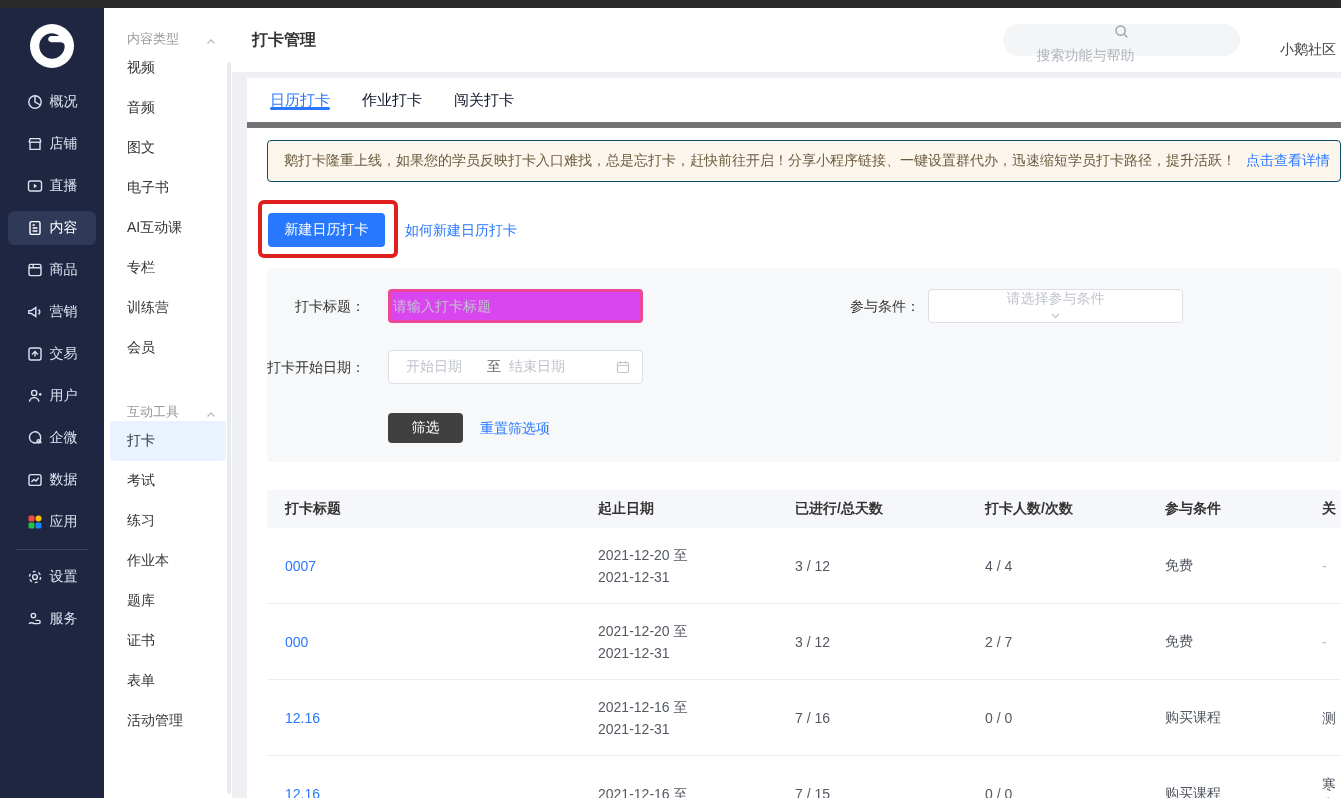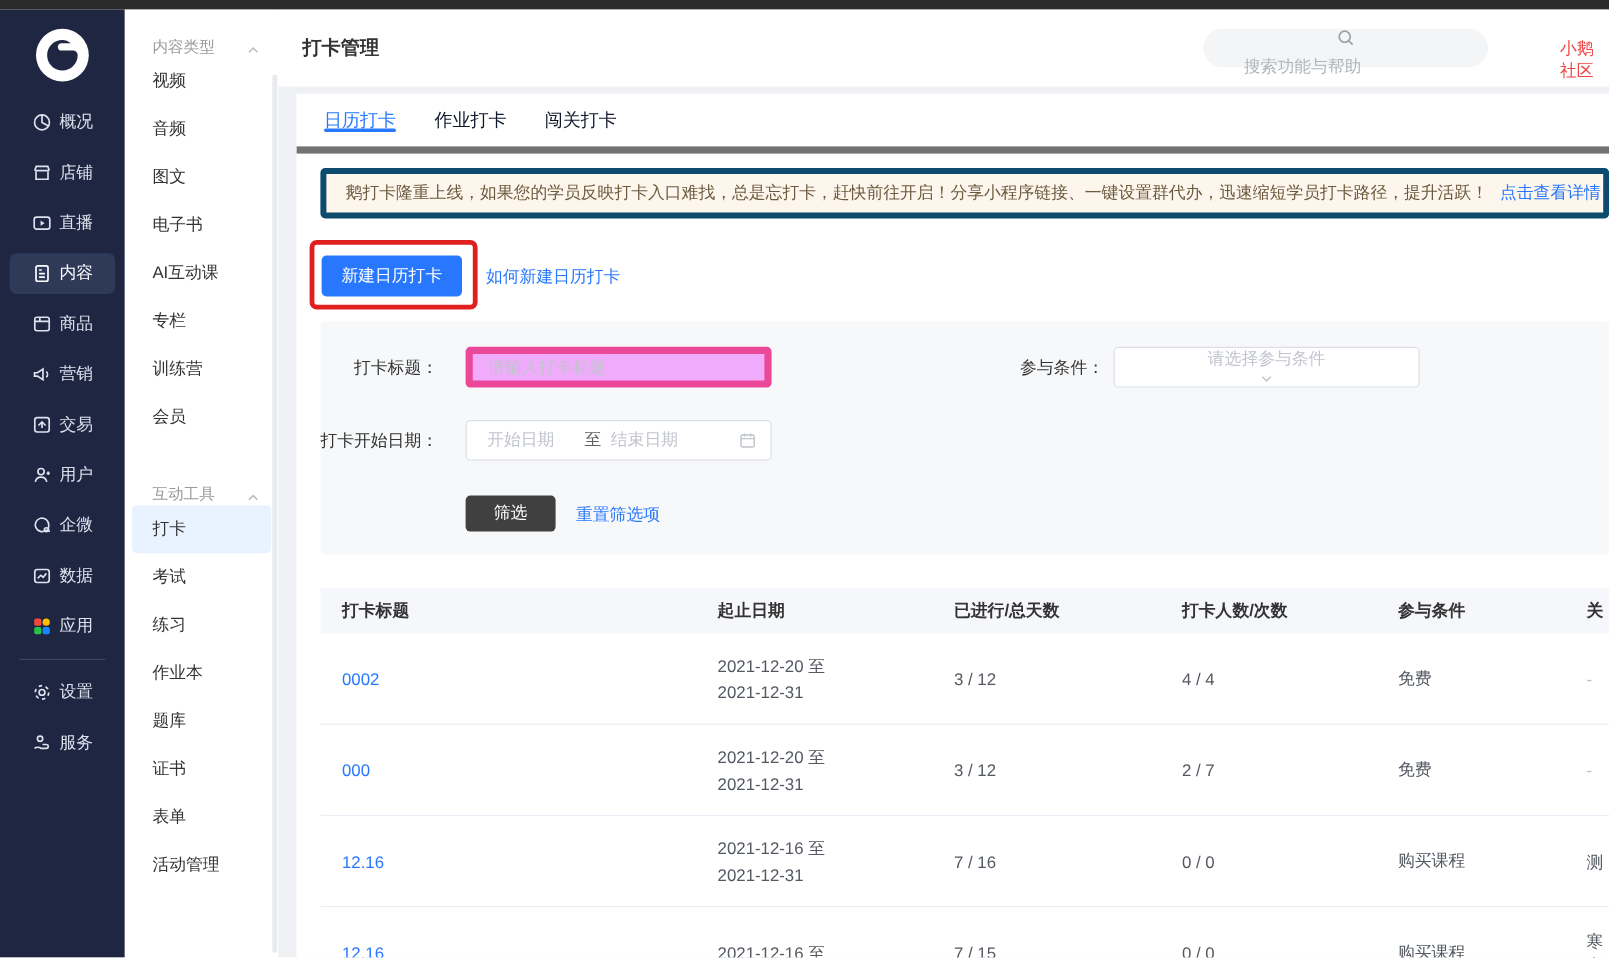--- a/index.html
+++ b/index.html
@@ -25,41 +25,41 @@
   .group-title .caret { margin-left:26px; display:flex; }
   .sub-item { height:40px; display:flex; align-items:center; padding-left:23px; font-size:14px; color:#333; cursor:pointer; }
   .sub-item.selected { background:#e8f3ff; border-radius:4px; margin:0 6px; padding-left:17px; }
 
   
   .header { position:absolute; left:232px; top:8px; right:0; height:64px; background:#fff; }
   .page-title { position:absolute; left:20px; top:0; height:64px; display:flex; align-items:center; font-size:16px; font-weight:600; color:#333; }
   .search-pill { position:absolute; left:771px; top:16px; width:237px; height:32px; background:#f4f5f7; border-radius:16px; display:flex; align-items:center; padding:0 12px; gap:8px;flex-direction:column; }
   .search-pill input { border:none; outline:none; background:transparent; font-size:14px; color:#333; width:170px; font-family:inherit; }
   .search-pill input::placeholder { color:#b0b4bc; }
-  .community { position:absolute; left:1048px; top:0; height:84px; display:flex; align-items:center; font-size:14px; color:#ef4444; cursor:pointer;margin-left:20px; }
+  .community { position:absolute; left:1048px; top:0; height:84px; display:flex; align-items:center; font-size:14px; color:#404040; cursor:pointer; }
 
   
   .main { position:absolute; left:232px; top:72px; right:0; bottom:0; background:#eef0f4; }
   .card { position:absolute; left:15px; top:6px; right:0; bottom:-10px; background:#fff; overflow:hidden; }
 
   .tabs { height:50px; border-bottom:6px solid #737373; display:flex; align-items:center; padding-left:23px; }
   .tab { display:flex; align-items:center; margin-right:32px; font-size:15px; color:#0f172a; position:relative; cursor:pointer; }
   .tab.active { color:#2878ff; }
   .tab.active::after { content:''; position:absolute; left:0; right:0; bottom:0; height:3px; background:#2878ff; border-radius:2px; }
 
-  .banner { position:absolute; left:20px; right:0; top:62px; height:42px; background:#fdf6ec; border:5px solid #0c4a6e; border-radius:4px; display:flex; align-items:center; padding:0 16px; font-size:14px; color:#6b5a3e; white-space:nowrap; }
+  .banner { position:absolute; left:20px; right:0; top:62px; height:42px; background:#fdf6ec; border:1px solid #0c4a6e; border-radius:4px; display:flex; align-items:center; padding:0 16px; font-size:14px; color:#6b5a3e; white-space:nowrap; }
   .banner a { color:#2878ff; text-decoration:none; margin-left:10px; cursor:pointer; }
 
   .annotation-box { position:absolute; left:11px; top:122px; width:140px; height:58px; border:4px solid #e01f1f; border-radius:6px; pointer-events:none; }
   .new-btn { position:absolute; left:21px; top:135px; width:117px; height:34px; background:#2878ff; color:#fff; border:none; border-radius:4px; font-size:14px; font-family:inherit; cursor:pointer; }
   .help-link { position:absolute; left:158px; top:135px; height:34px; line-height:34px; color:#2878ff; font-size:14px; cursor:pointer; }
 
   .filter-panel { position:absolute; left:20px; right:0; top:190px; height:194px; background:#f7f8fa; border-radius:4px; }
   .f-label { position:absolute; width:98px; text-align:right; font-size:14px; color:#333; line-height:34px; }
-  .f-input { position:absolute; width:255px; height:34px; background:#f0abfc; border:6px solid #ec4899; border-radius:4px; font-size:14px; font-family:inherit; color:#333; padding:0 13px; outline:none; }
+  .f-input { position:absolute; width:255px; height:34px; background:#d946ef; border:3px solid #ec4899; border-radius:4px; font-size:14px; font-family:inherit; color:#333; padding:0 2px; outline:none; }
   .f-input::placeholder { color:#c0c4cc; }
   .f-select { position:absolute; left:661px; top:21px; width:255px; height:34px; background:#fff; border:1px solid #dcdfe6; border-radius:4px; display:flex; align-items:center; padding:0 15px; color:#c0c4cc; font-size:14px; cursor:pointer;flex-direction:column; }
   .f-select .ph { flex:1; }
   .f-daterange { position:absolute; left:121px; top:82px; width:255px; height:34px; background:#fff; border:1px solid #dcdfe6; border-radius:4px; display:flex; align-items:center; padding:0 12px; font-size:14px; cursor:pointer; }
   .f-daterange .ph { color:#c0c4cc; }
   .f-daterange .sep { color:#606266; margin:0 8px; }
   .f-daterange .ph.start { width:78px; padding-left:5px; }
   .f-daterange .ph.end { flex:1; }
   .filter-btn { position:absolute; left:121px; top:145px; width:75px; height:30px; background:#404040; color:#fff; border:none; border-radius:4px; font-size:14px; font-family:inherit; cursor:pointer; }
   .reset-link { position:absolute; left:213px; top:145px; height:30px; line-height:30px; color:#2878ff; font-size:14px; cursor:pointer; }
@@ -347,21 +347,21 @@
       <div class="thead">
         <div class="cell c0">打卡标题</div>
         <div class="cell c1">起止日期</div>
         <div class="cell c2">已进行/总天数</div>
         <div class="cell c3">打卡人数/次数</div>
         <div class="cell c4">参与条件</div>
         <div class="cell c5">关</div>
       </div>
 
       <div class="trow">
-        <div class="cell c0"><span class="row-title">0002</span></div>
+        <div class="cell c0"><span class="row-title">0007</span></div>
         <div class="cell c1">
             <span class="date-line">2021-12-20 至</span>
             <span class="date-line">2021-12-31</span>
           </div>
         <div class="cell c2">3 / 12</div>
         <div class="cell c3">4 / 4</div>
         <div class="cell c4">免费</div>
         <div class="cell c5 muted-dash">
             <span class="rel-line">-</span>
             <span class="rel-line"></span>

